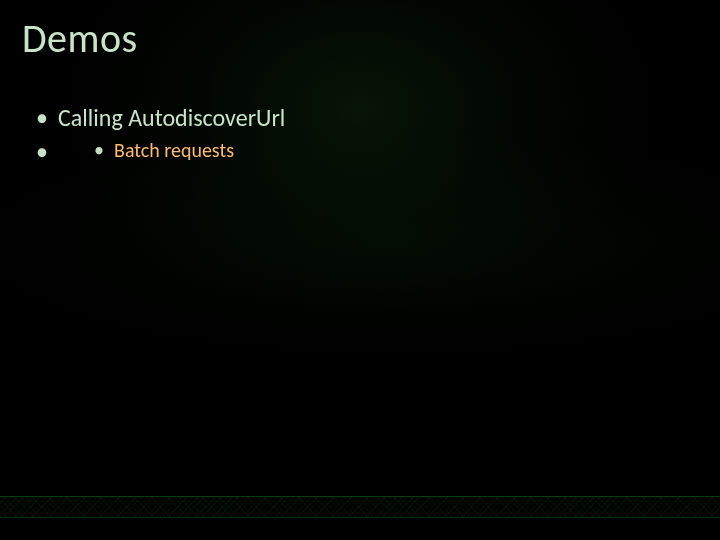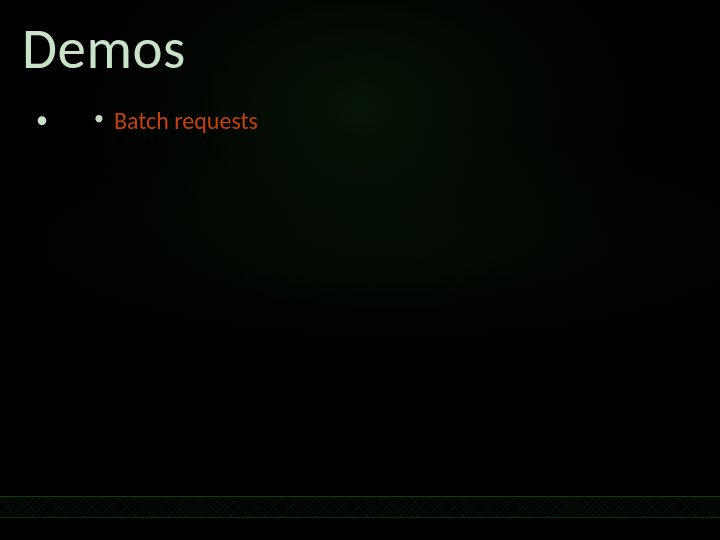--- a/index.html
+++ b/index.html
@@ -29,21 +29,21 @@
         rgba(10,35,10,0.18) 38%,
         rgba(0,0,0,0) 70%),
       radial-gradient(ellipse 600px 160px at 55% 45%,
         rgba(12,40,12,0.22) 0%,
         rgba(0,0,0,0) 70%);
   }
   .title {
     position: absolute;
     top: 14px;
     left: 22px;
-    font-size: 57px;
+    font-size: 40px;
     font-weight: 400;
     color: #c9e3c8;
     letter-spacing: 0.5px;
   }
   .content {
     position: absolute;
     top: 102px;
     left: 30px;
     right: 30px;
   }
@@ -69,23 +69,23 @@
     font-size: 24px;
   }
   ul.level2 {
     list-style: none;
     margin: 2px 0 0 0;
     padding: 0 0 0 32px;
   }
   ul.level2 > li {
     position: relative;
     padding-left: 24px;
-    font-size: 24px;
+    font-size: 20px;
     line-height: 1.4;
-    color: #c2410c;
+    color: #fdba74;
     margin-top: 2px;
   }
   ul.level2 > li::before {
     content: "•";
     position: absolute;
     left: 4px;
     top: 0;
     color: #c2ddc0;
     font-size: 20px;
   }
@@ -137,20 +137,23 @@
 <body>
 
 <div class="slide">
   <div class="bg-swirl"></div>
 
   <div class="title">Demos</div>
 
   <div class="content">
     <ul class="level1">
       <li>
+        <span>Calling AutodiscoverUrl</span>
+      </li>
+      <li>
         <ul class="level2">
           <li>
             <span>Batch requests</span>
           </li>
         </ul>
       </li>
     </ul>
   </div>
 
   <div class="footer-band">

